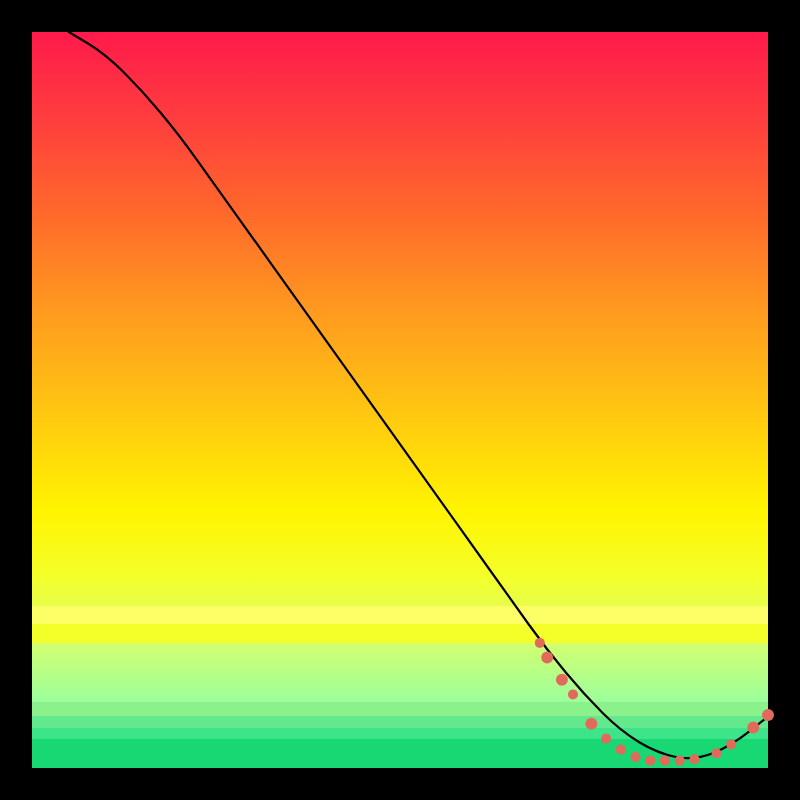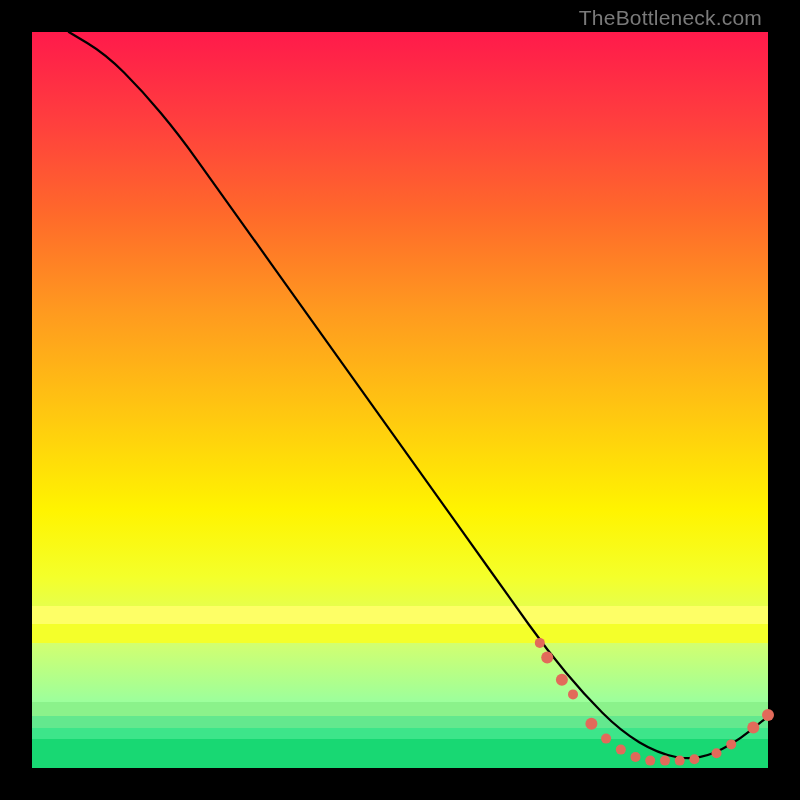--- a/index.html
+++ b/index.html
@@ -59,21 +59,20 @@
     top: 0;
     width: 100%;
     height: 100%;
     overflow: visible;
   }
 </style>
 </head>
 <body>
 
 <div class="frame">
-  <div class="watermark">TheBottleneck.com</div>
 
   <div class="plot-area">
 
     <div id="bands-host">
         <div class="band" style="top: 574.08px; height: 18.4px; background: rgb(254, 255, 102);"></div>
         <div class="band" style="top: 592.48px; height: 18.4px; background: rgb(244, 255, 42);"></div>
         <div class="band" style="top: 669.76px; height: 14.72px; background: rgb(139, 242, 139);"></div>
         <div class="band" style="top: 684.48px; height: 11.04px; background: rgb(99, 232, 142);"></div>
         <div class="band" style="top: 695.52px; height: 11.04px; background: rgb(61, 229, 138);"></div>
         <div class="band" style="top: 706.56px; height: 29.44px; background: rgb(24, 216, 115);"></div>

